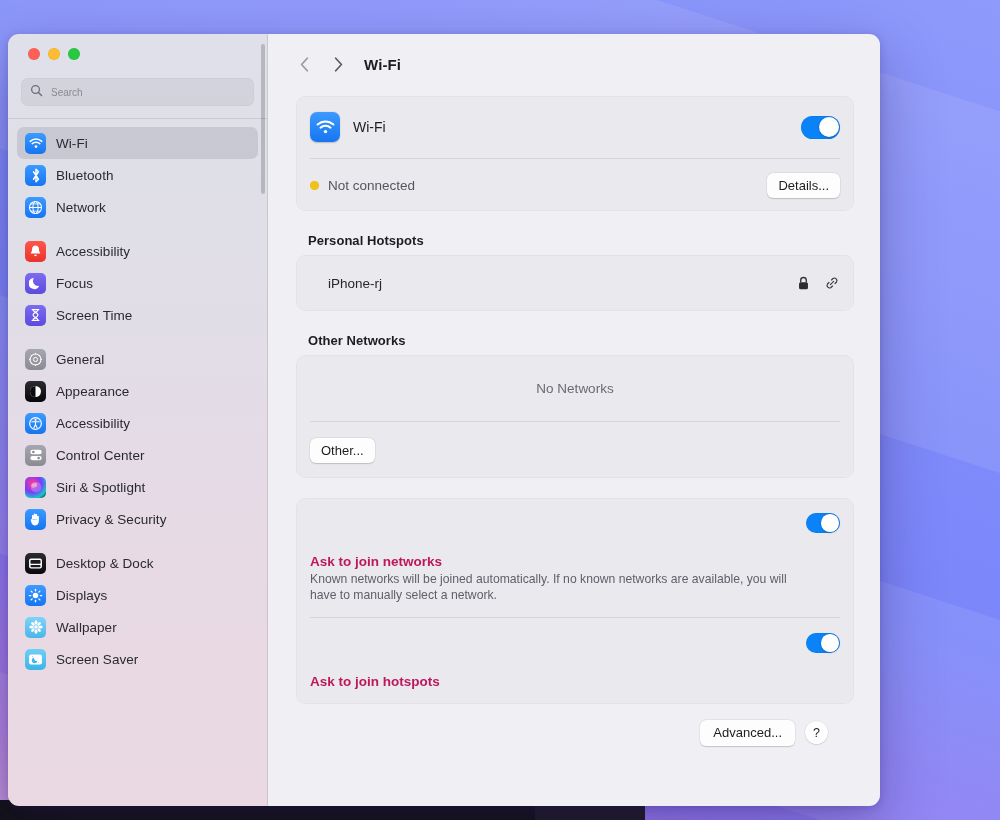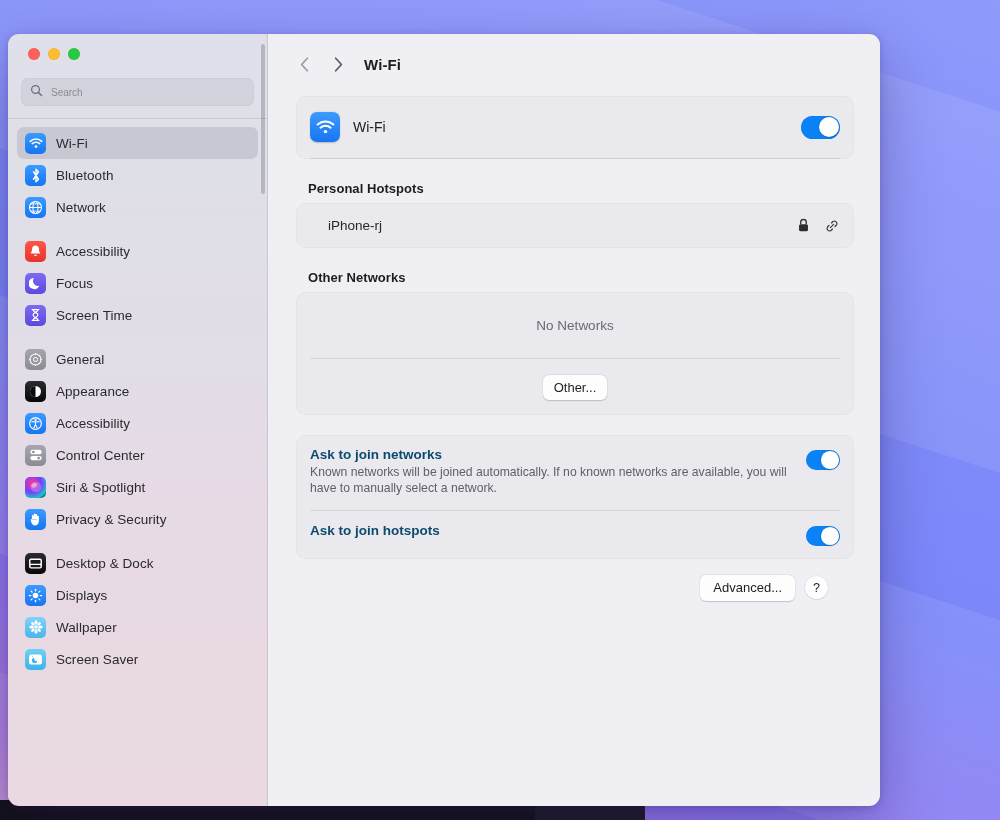--- a/index.html
+++ b/index.html
@@ -153,33 +153,33 @@
     font-size:13px; color:#1d1d20;
     box-shadow: 0 0.5px 1.2px rgba(0,0,0,0.17), 0 0 0 0.5px rgba(0,0,0,0.055);
     cursor:default; white-space:nowrap;
   }
 
   .section-hdr {
     font-size:13px; font-weight:bold; color:#1d1d20;
     margin:22px 0 7px 12px; letter-spacing:0.05px;
   }
 
-  #hotspot-row { height:45px; }
+  #hotspot-row { height:56px; }
   #hotspot-row .name { font-size:13.5px; color:#27272b; margin-left:18px; }
   .mini-icon { color:#39393d; display:flex; align-items:center; }
 
   #other-card { }
   #no-net-row { height:66px; display:flex; align-items:center; justify-content:center; }
   #no-net-txt { font-size:13.5px; color:#6a6a72;text-align:center; }
-  #other-btn-row { height:56px; display:flex; align-items:center; justify-content:center; padding:0 14px; }
+  #other-btn-row { height:56px; display:flex; align-items:center; justify-content:flex-start; padding:0 14px; }
 
   #prefs-card { margin-top:20px; }
   .pref { padding:12px 14px 13px 14px; display:flex; }
   .pref .texts { flex:1; padding-right:18px; }
-  .pref .t { font-size:13.5px; font-weight:bold; color:#0c4a6e; margin-bottom:2px; }
+  .pref .t { font-size:13.5px; font-weight:bold; color:#be185d; margin-bottom:2px;margin-top:44px; }
   .pref .d { font-size:12.2px; color:#5f5f68; line-height:1.35; }
   .pref .tg { padding-top:3px; }
 
   #footer-row {
     height:58px; display:flex; align-items:center; justify-content:flex-end;
     gap:10px; padding:0 26px 0 0;
   }
   #help-btn {
     width:23px; height:23px; border-radius:50%; background:#fdfdfd;
     display:flex; align-items:center; justify-content:center;
@@ -443,20 +443,26 @@
               <circle cx="12" cy="14.2" r="2.2" fill="#fff"></circle>
             </svg>
           </div>
           <div class="lbl">Wi-Fi</div>
           <div class="spacer"></div>
           <div class="toggle">
             <div class="knob"></div>
           </div>
         </div>
         <div class="hr"></div>
+        <div class="row" id="status-row">
+          <div class="dot"></div>
+          <div id="status-txt">Not connected</div>
+          <div class="spacer"></div>
+          <div class="btn">Details...</div>
+        </div>
       </div>
 
       <div class="section-hdr">Personal Hotspots</div>
       <div class="card">
         <div class="row" id="hotspot-row">
           <div class="name">iPhone-rj</div>
           <div class="spacer"></div>
           <div class="mini-icon" style="margin-right:14px;">
             <svg width="13" height="15" viewBox="0 0 14 16" fill="none">
               <path d="M4 6.7 V4.6 A3 3 0 0 1 10 4.6 V6.7" stroke="#39393d" stroke-width="1.5"></path>

